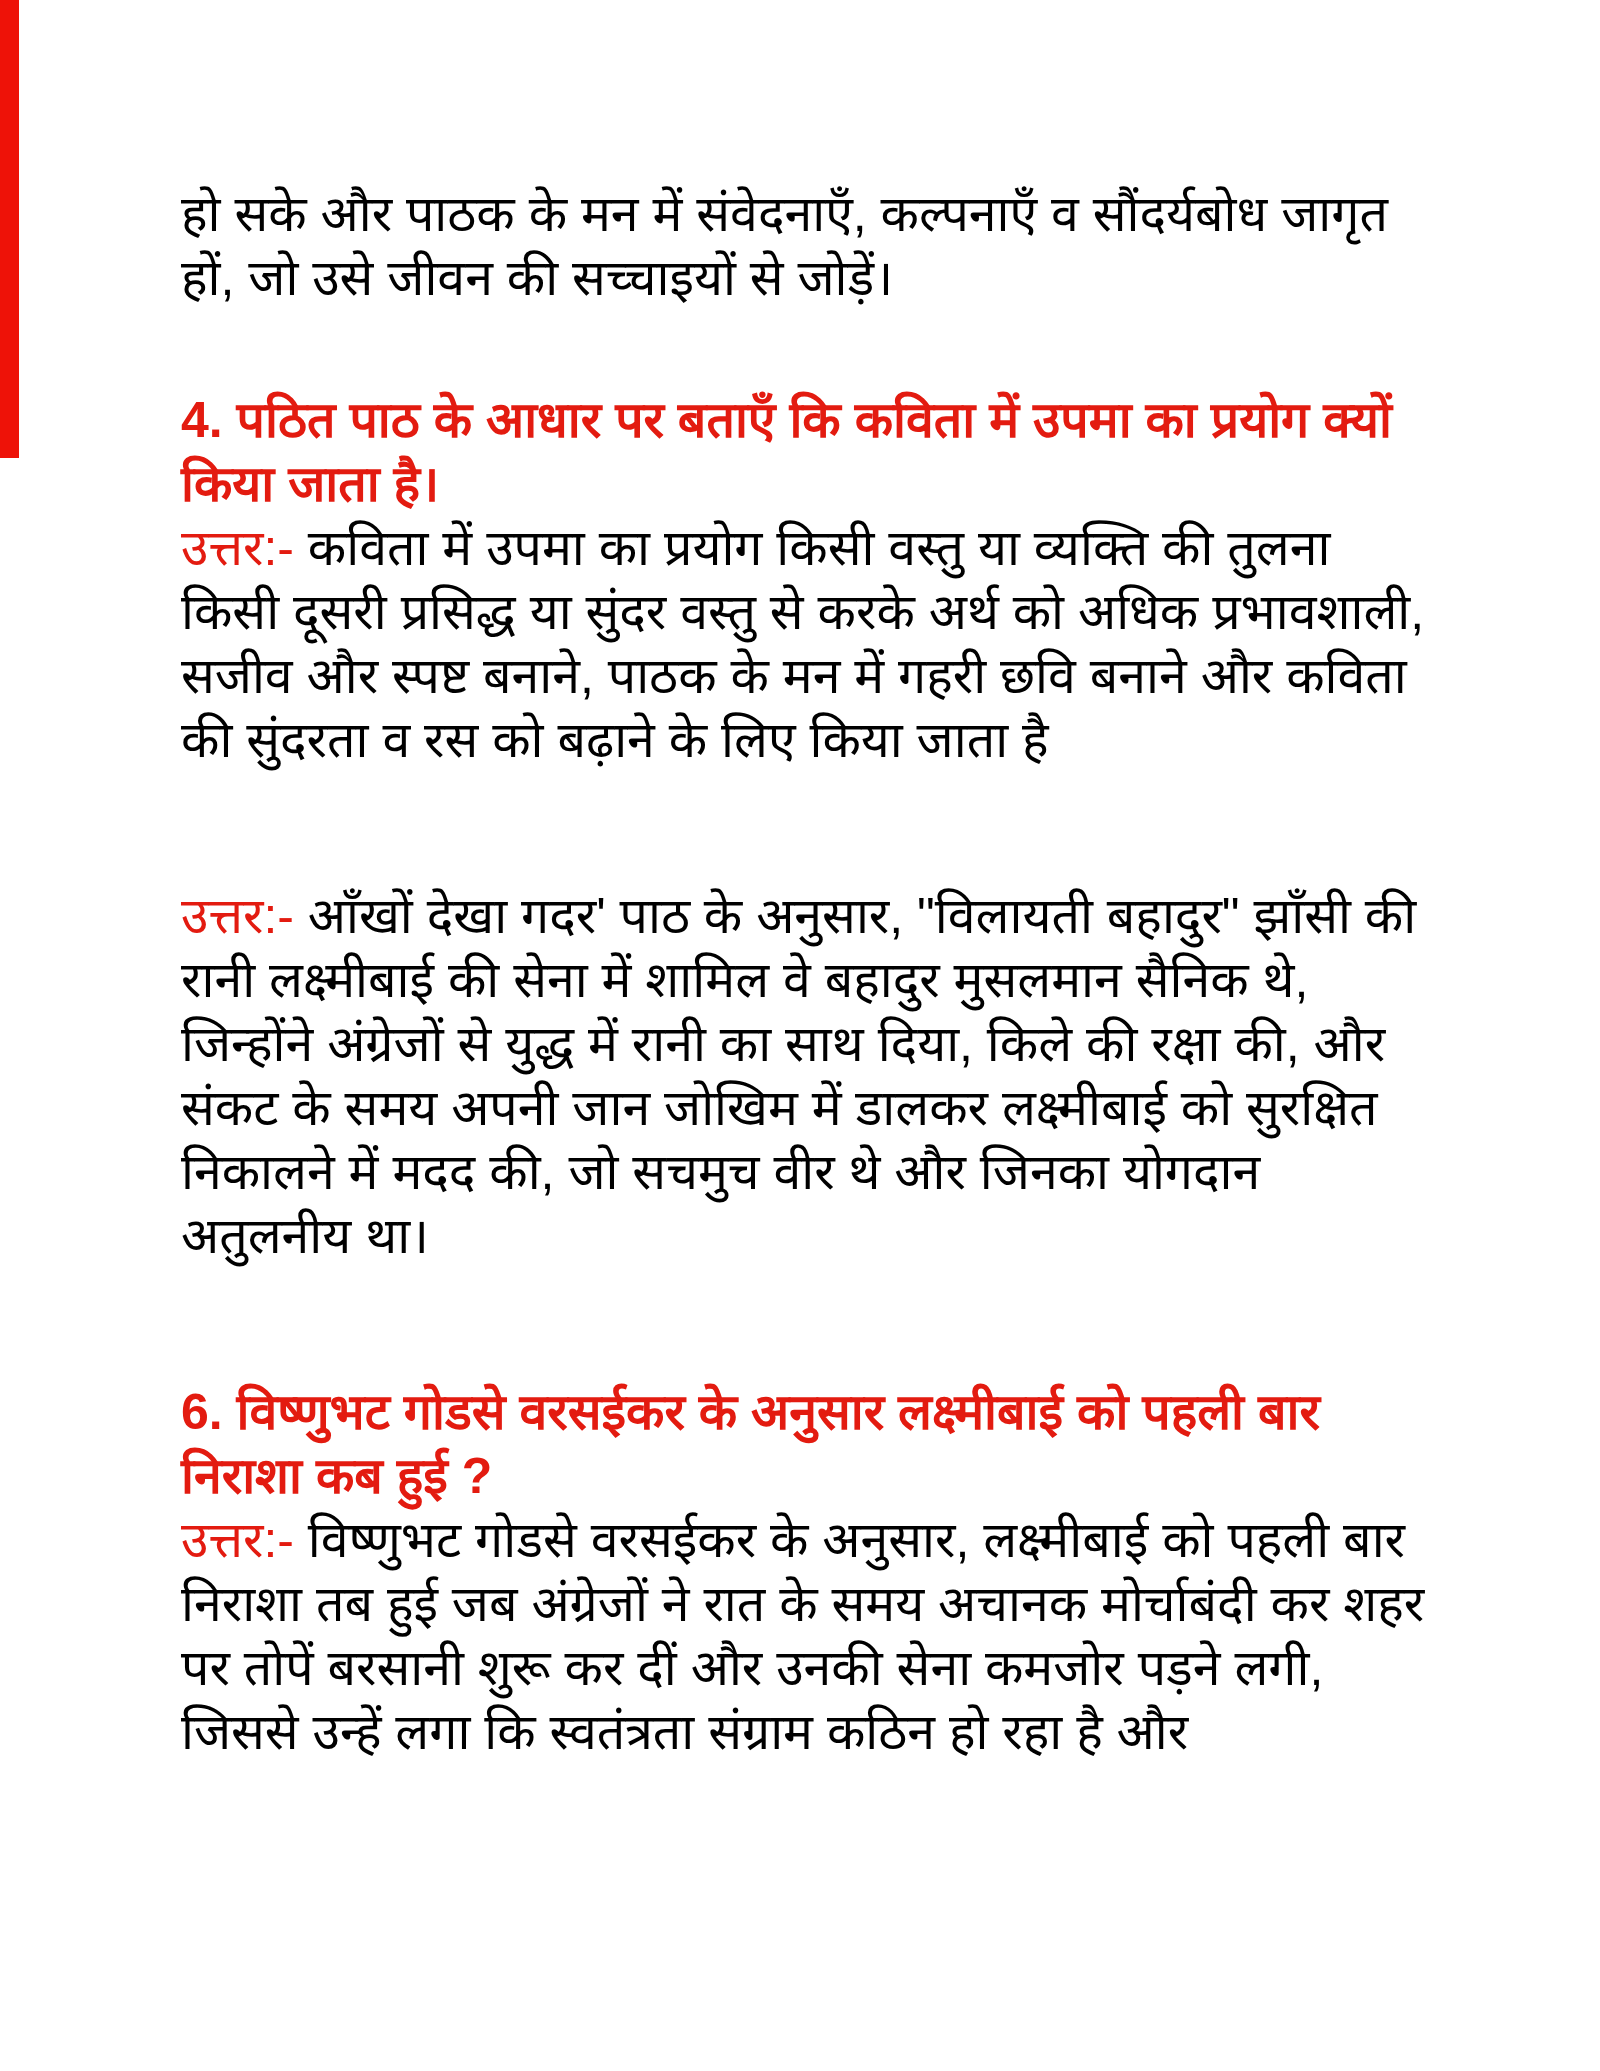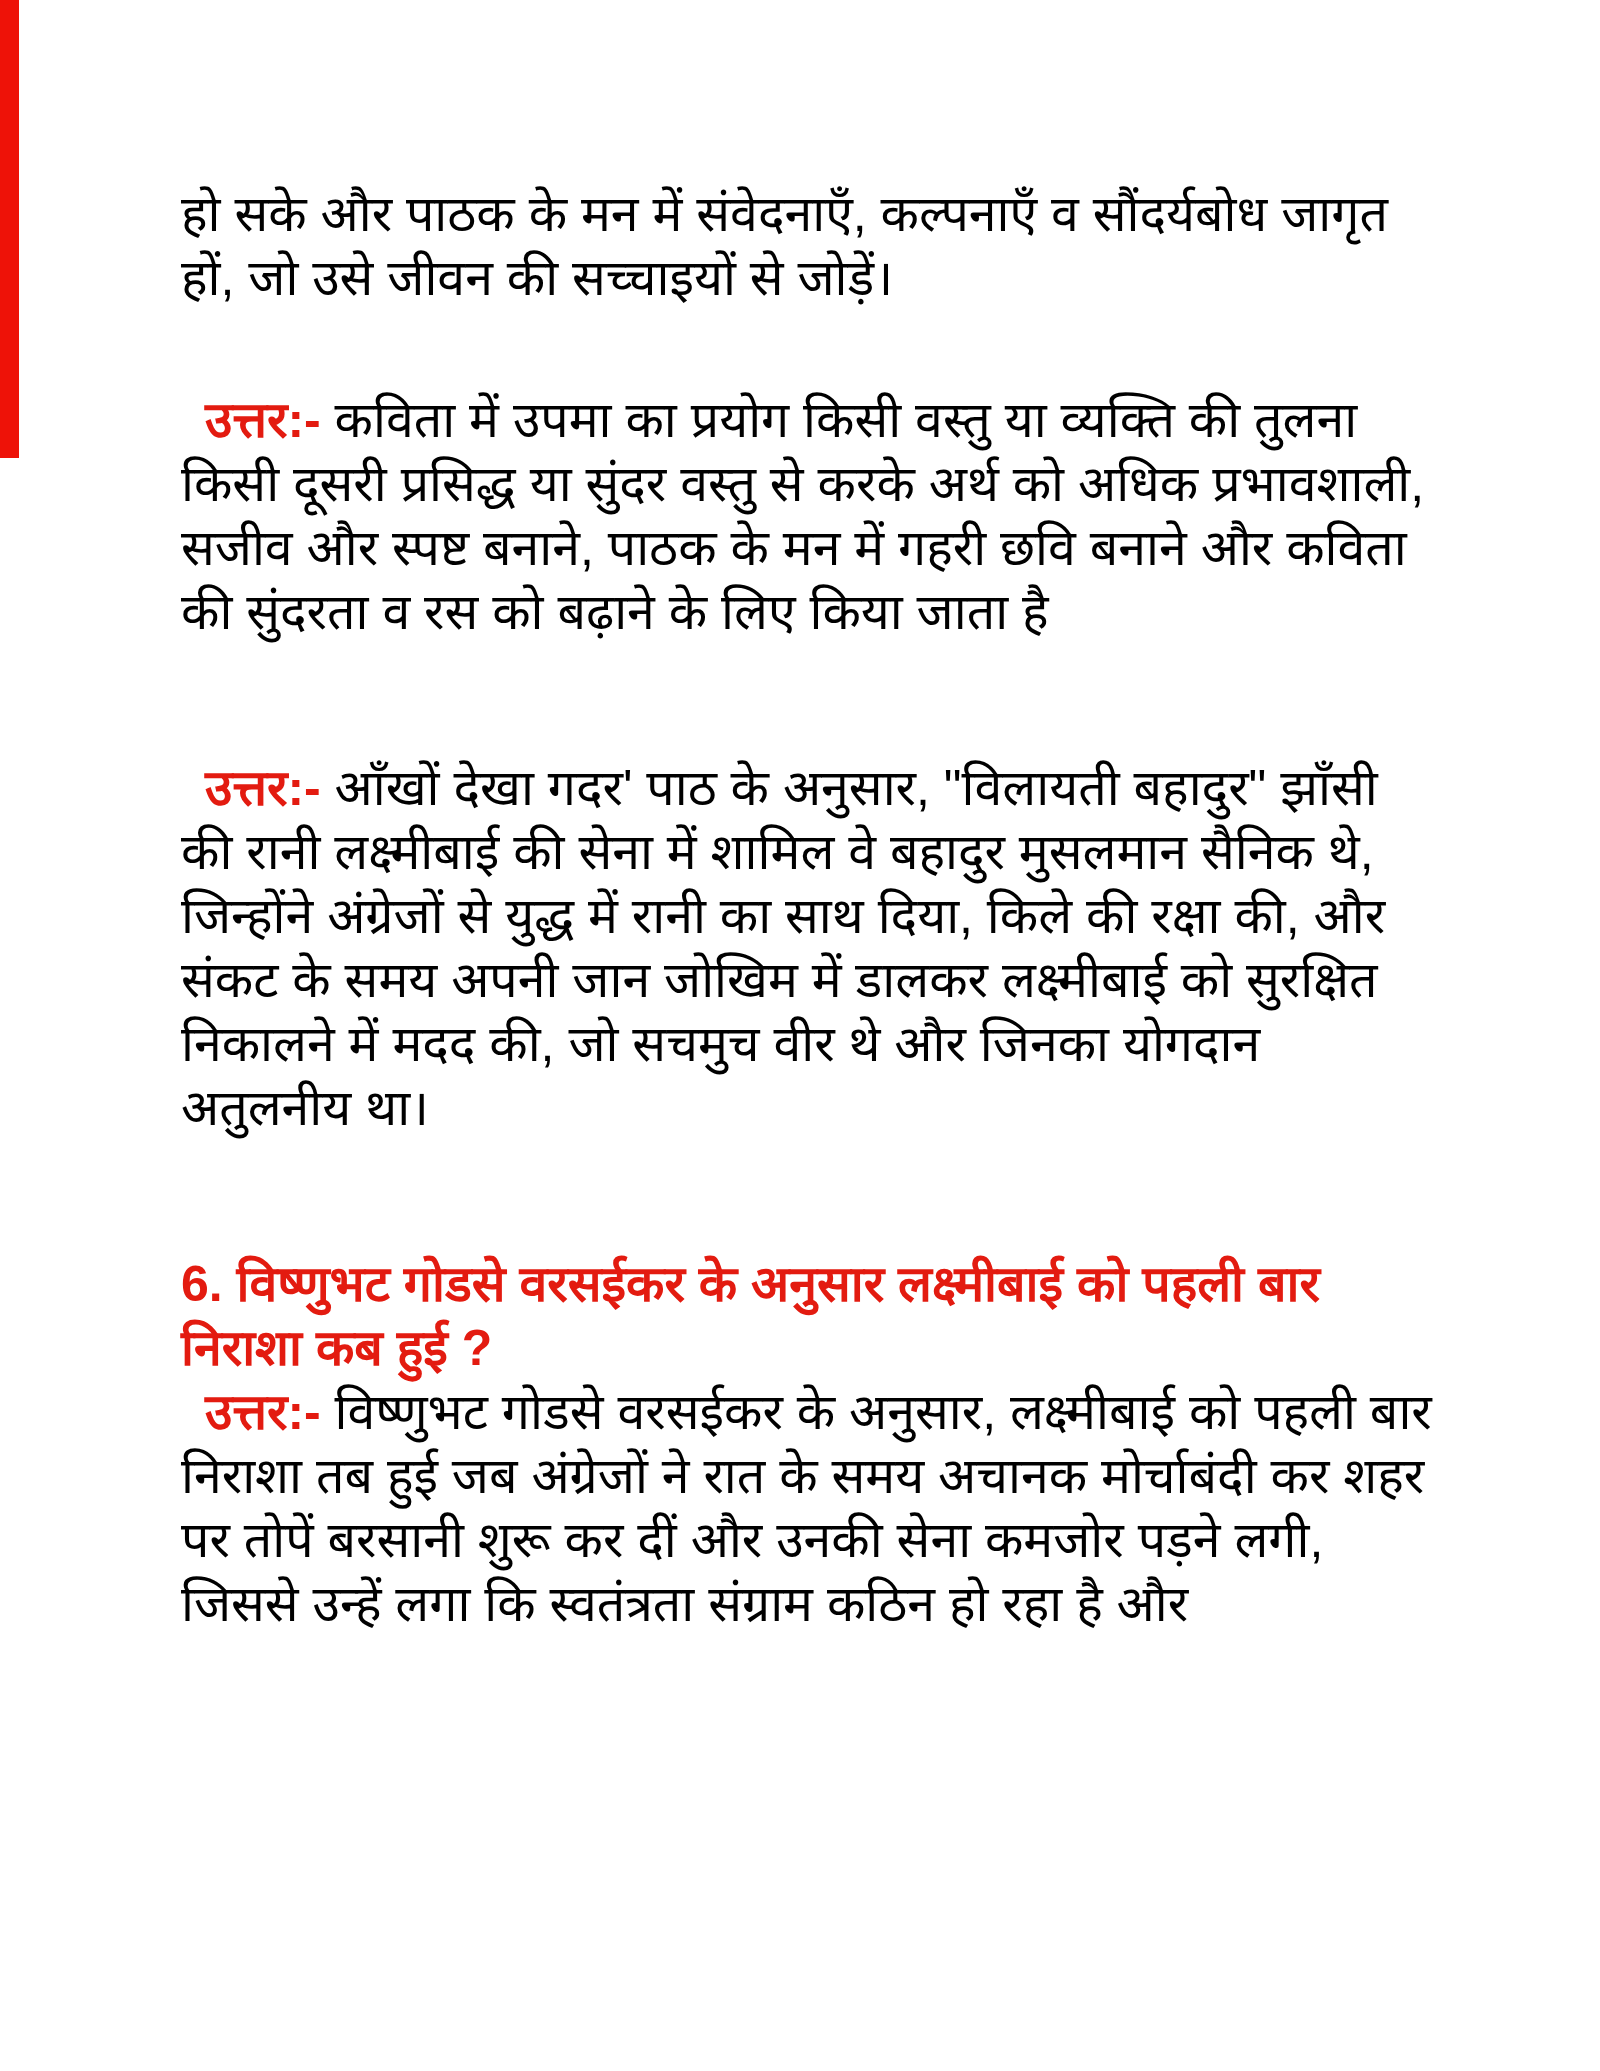--- a/index.html
+++ b/index.html
@@ -48,40 +48,40 @@
     margin: 0;
     padding: 0;
     font-size: 50px;
     line-height: 64px;
     font-weight: 700;
     color: var(--accent);
   }
   .q-num { font-weight: 700; }
   .answer-label {
     color: var(--accent);
-    font-weight: 700;
-    margin-left: 24px;
+    font-weight: 400;
   }
   .qa-block { margin: 0; padding: 0; }
   .gap-a { margin-top: 78px; }   
   .gap-b { margin-top: 112px; }  
   .gap-c { margin-top: 112px; }  
 </style>
 </head>
 <body>
 
 <div class="page">
 
   <div class="red-strip"></div>
 
   <div class="content">
 
     <p class="para intro">हो सके और पाठक के मन में संवेदनाएँ, कल्पनाएँ व सौंदर्यबोध जागृत हों, जो उसे जीवन की सच्चाइयों से जोड़ें।</p>
 
     <section class="qa-block gap-a">
+      <h2 class="question"><span class="q-num">4.</span> <span class="q-text">पठित पाठ के आधार पर बताएँ कि कविता में उपमा का प्रयोग क्यों किया जाता है।</span></h2>
       <p class="para answer"><span class="answer-label">उत्तर:-</span> <span class="answer-text">कविता में उपमा का प्रयोग किसी वस्तु या व्यक्ति की तुलना किसी दूसरी प्रसिद्ध या सुंदर वस्तु से करके अर्थ को अधिक प्रभावशाली, सजीव और स्पष्ट बनाने, पाठक के मन में गहरी छवि बनाने और कविता की सुंदरता व रस को बढ़ाने के लिए किया जाता है</span></p>
     </section>
 
     <section class="qa-block gap-b">
       <p class="para answer"><span class="answer-label">उत्तर:-</span> <span class="answer-text">आँखों देखा गदर' पाठ के अनुसार, "विलायती बहादुर" झाँसी की रानी लक्ष्मीबाई की सेना में शामिल वे बहादुर मुसलमान सैनिक थे, जिन्होंने अंग्रेजों से युद्ध में रानी का साथ दिया, किले की रक्षा की, और संकट के समय अपनी जान जोखिम में डालकर लक्ष्मीबाई को सुरक्षित निकालने में मदद की, जो सचमुच वीर थे और जिनका योगदान अतुलनीय था।</span></p>
     </section>
 
     <section class="qa-block gap-c">
       <h2 class="question"><span class="q-num">6.</span> <span class="q-text">विष्णुभट गोडसे वरसईकर के अनुसार लक्ष्मीबाई को पहली बार निराशा कब हुई ?</span></h2>
       <p class="para answer"><span class="answer-label">उत्तर:-</span> <span class="answer-text">विष्णुभट गोडसे वरसईकर के अनुसार, लक्ष्मीबाई को पहली बार निराशा तब हुई जब अंग्रेजों ने रात के समय अचानक मोर्चाबंदी कर शहर पर तोपें बरसानी शुरू कर दीं और उनकी सेना कमजोर पड़ने लगी, जिससे उन्हें लगा कि स्वतंत्रता संग्राम कठिन हो रहा है और</span></p>

